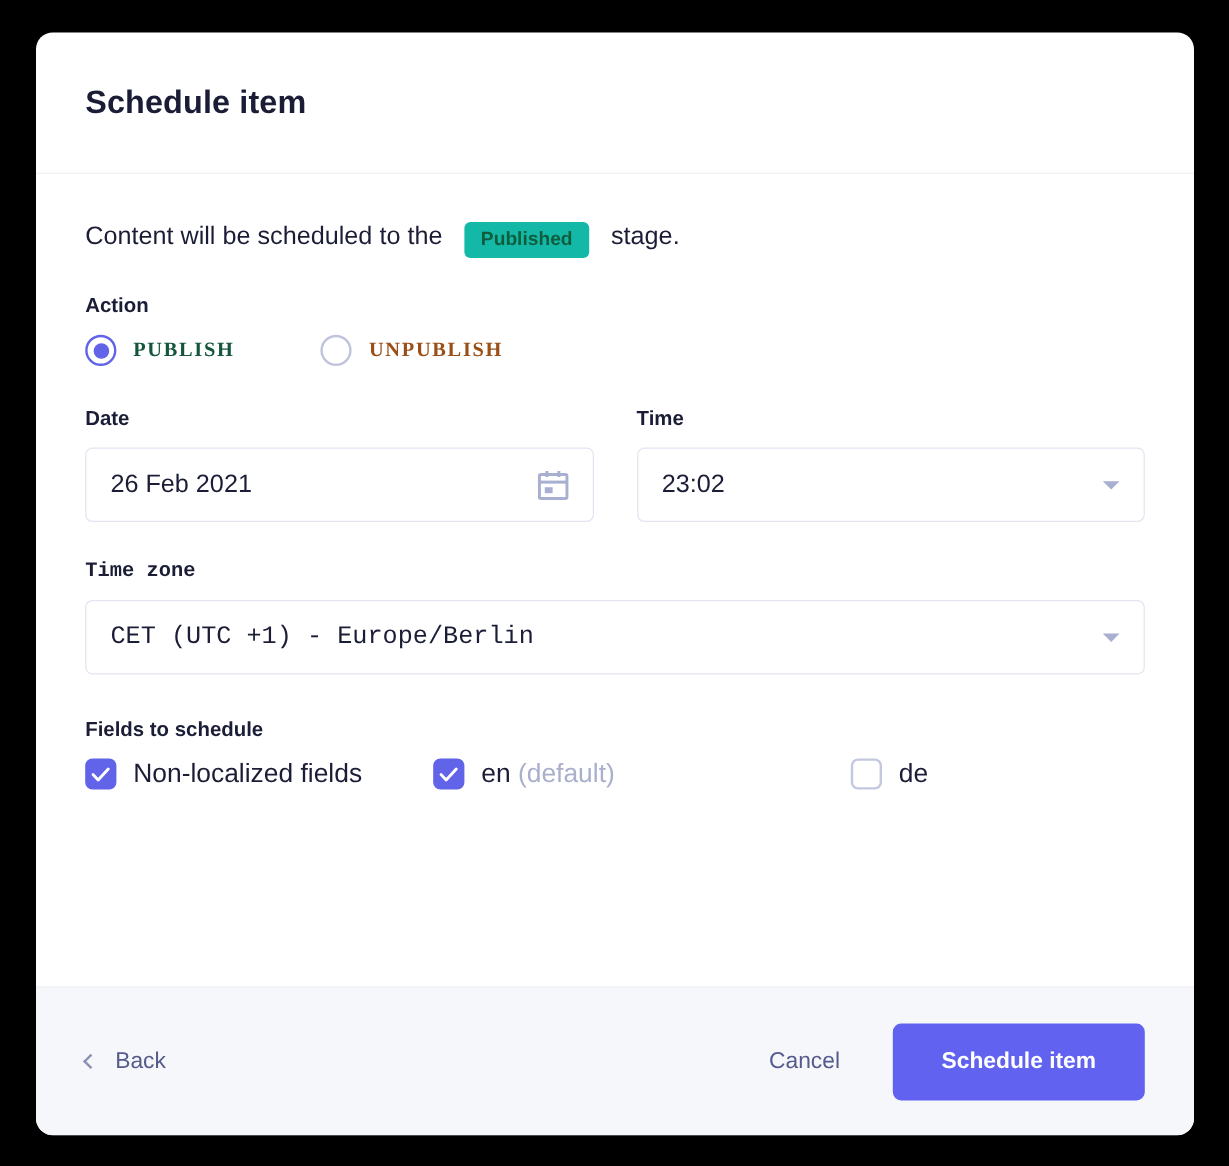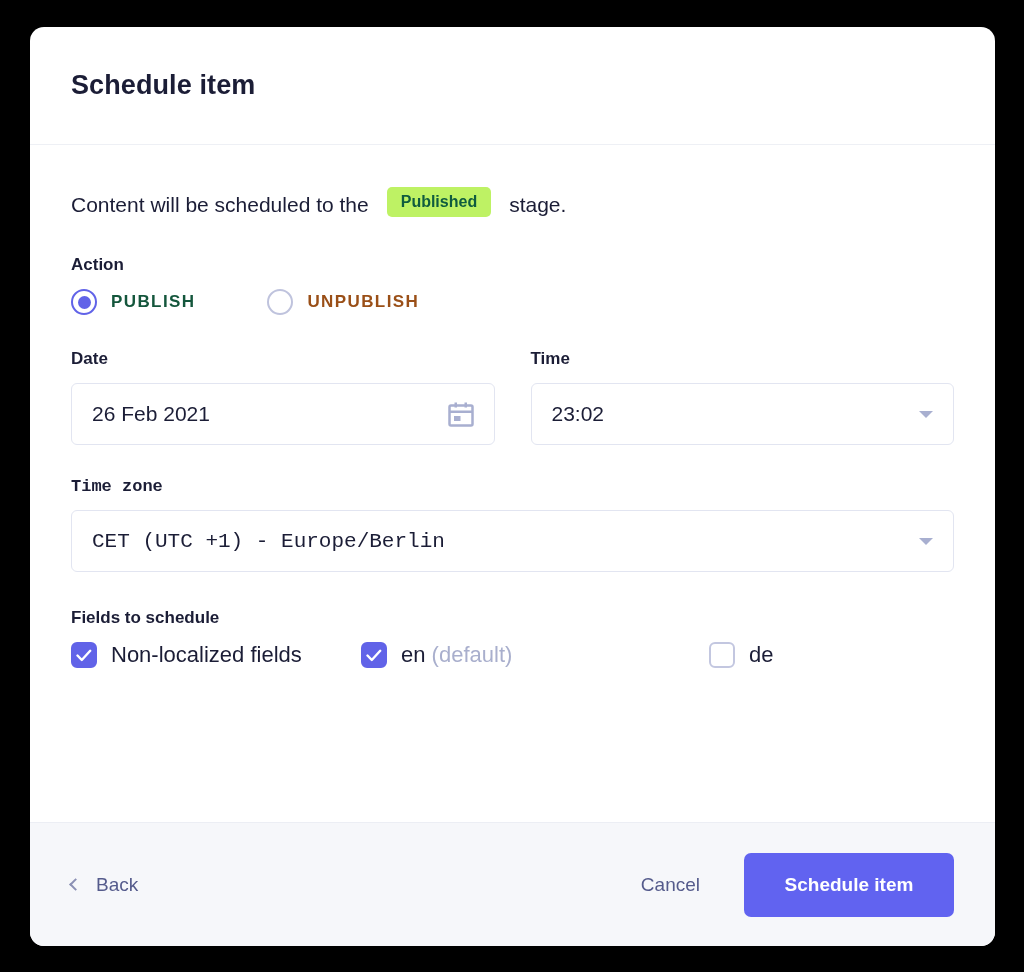--- a/index.html
+++ b/index.html
@@ -50,32 +50,32 @@
   }
 
   
   .dialog-body {
     flex: 1 1 auto;
     padding: 40px 41px 0 41px;
   }
 
   .intro-row {
     display: flex;
-    align-items: flex-end;
+    align-items: flex-start;
     font-size: 21px;
     color: #1b1d36;
-    margin-bottom: 38px;
+    margin-bottom: 28px;
     height: 32px;
   }
   .intro-text { white-space: pre; }
   .stage-badge {
     display: inline-flex;
     align-items: center;
     justify-content: center;
-    background: #bef264;
+    background: #14b8a6;
     color: #0f5c3f;
     font-size: 16px;
     font-weight: 600;
     border-radius: 5px;
     padding: 7px 14px;
     margin: 0 18px;
     line-height: 1;
   }
 
   .field-label {
@@ -115,20 +115,21 @@
     content: "";
     width: 13px; height: 13px;
     border-radius: 50%;
     background: #6163e8;
   }
   .radio-label {
     margin-left: 14px;
     font-size: 17px;
     font-weight: 600;
     letter-spacing: 1.4px;
+    font-family: Liberation Serif, serif;
   }
   .radio-label.publish { color: #14563c; }
   .radio-label.unpublish { color: #9a4f17; }
 
   
   .row-two {
     display: flex;
     gap: 36px;
     margin-bottom: 32px;
   }

